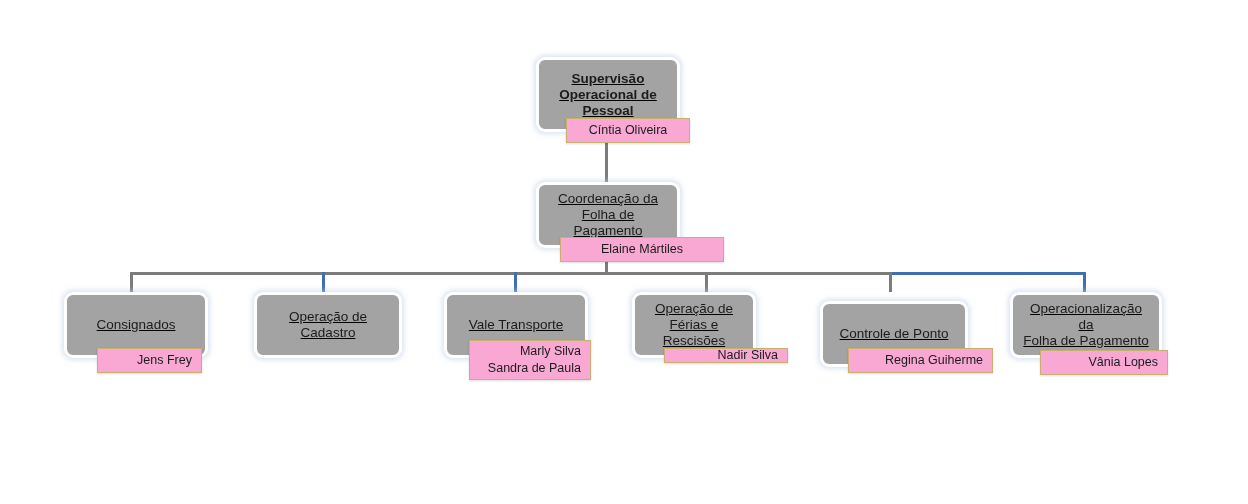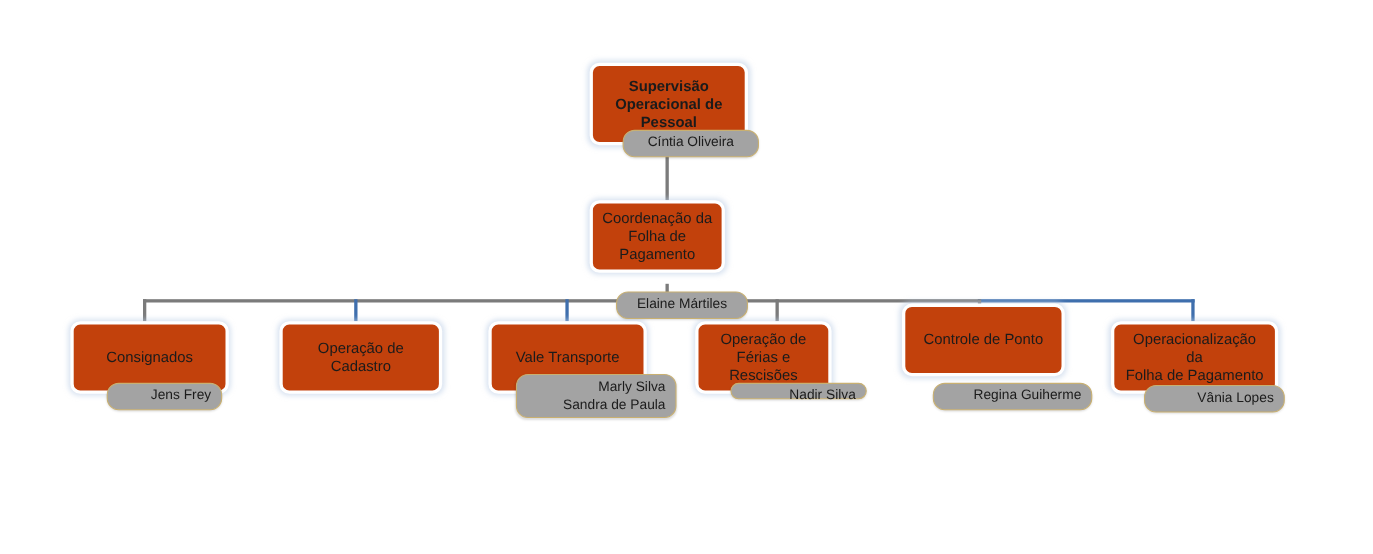--- a/index.html
+++ b/index.html
@@ -25,54 +25,55 @@
   .conn {
     position: absolute;
     background: #7b7b7b;
   }
   .conn.blue { background: #3f6fad; }
 
   
   .node {
     position: absolute;
     box-sizing: border-box;
-    background: #c2410c;
+    background: #a3a3a3;
     border: 3px solid #ffffff;
     border-radius: 9px;
     box-shadow: 0 0 5px 2px rgba(188,205,230,0.55);
     display: flex;
     align-items: center;
     justify-content: center;
     z-index: 3;
+    text-decoration: underline;
   }
   .node-title {
     font-size: 13.5px;
     line-height: 16px;
     color: #1b1b1b;
     text-align: center;
     padding: 0 8px;
     white-space: pre-line;
   }
   .node.root .node-title {
     font-weight: bold;
   }
 
   
   .plate {
     position: absolute;
     box-sizing: border-box;
-    background: #a3a3a3;
+    background: #f9a8d4;
     border: 1.5px solid #c9b071;
-    border-radius: 11px;
+    border-radius: 0;
     box-shadow: 0 1px 2px rgba(0,0,0,0.14);
     z-index: 6;
     padding: 2px 9px 3px 9px;
     display: flex;
     flex-direction: column;
-    justify-content: flex-start;
+    justify-content: center;
   }
   .plate-name {
     font-size: 12.5px;
     line-height: 17px;
     color: #1b1b1b;
     text-align: right;
     white-space: nowrap;
   }
   .plate.centered .plate-name {
     text-align: center;
@@ -100,56 +101,56 @@
 
   <div class="node root" style="left:536px; top:57px; width:144px; height:75px;">
     <div class="node-title">Supervisão
 Operacional de
 Pessoal</div>
   </div>
   <div class="plate centered" style="left:566px; top:118px; width:124px; height:25px;">
     <div class="plate-name">Cíntia Oliveira</div>
   </div>
 
-  <div class="node" style="left:536px; top:182px; width:123px; height:66px;">
+  <div class="node" style="left:536px; top:182px; width:144px; height:66px;">
     <div class="node-title">Coordenação da
 Folha de Pagamento</div>
   </div>
-  <div class="plate centered" style="left:560px; top:237px; width:120px; height:25px;margin-top:28px;">
+  <div class="plate centered" style="left:560px; top:237px; width:164px; height:25px;">
     <div class="plate-name">Elaine Mártiles</div>
   </div>
 
   <div class="node" style="left:64px; top:292px; width:144px; height:66px;">
     <div class="node-title">Consignados</div>
   </div>
   <div class="plate" style="left:97px; top:348px; width:105px; height:25px;">
     <div class="plate-name">Jens Frey</div>
   </div>
 
   <div class="node" style="left:254px; top:292px; width:148px; height:66px;justify-content:center;">
     <div class="node-title">Operação de Cadastro</div>
   </div>
 
   <div class="node" style="left:444px; top:292px; width:144px; height:66px;">
     <div class="node-title">Vale Transporte</div>
   </div>
-  <div class="plate" style="left:469px; top:340px; width:146px; height:40px;">
+  <div class="plate" style="left:469px; top:340px; width:122px; height:40px;">
     <div class="plate-name">Marly Silva</div>
     <div class="plate-name">Sandra de Paula</div>
   </div>
 
   <div class="node" style="left:632px; top:292px; width:124px; height:66px;">
     <div class="node-title">Operação de Férias e
 Rescisões</div>
   </div>
   <div class="plate" style="left:664px; top:348px; width:124px; height:15px;">
     <div class="plate-name">Nadir Silva</div>
   </div>
 
-  <div class="node" style="left:820px; top:276px; width:148px; height:66px;">
+  <div class="node" style="left:820px; top:301px; width:148px; height:66px;">
     <div class="node-title">Controle de Ponto</div>
   </div>
   <div class="plate" style="left:848px; top:348px; width:145px; height:25px;">
     <div class="plate-name">Regina Guiherme</div>
   </div>
 
   <div class="node" style="left:1010px; top:292px; width:152px; height:66px;justify-content:flex-end;">
     <div class="node-title">Operacionalização da
 Folha de Pagamento</div>
   </div>

